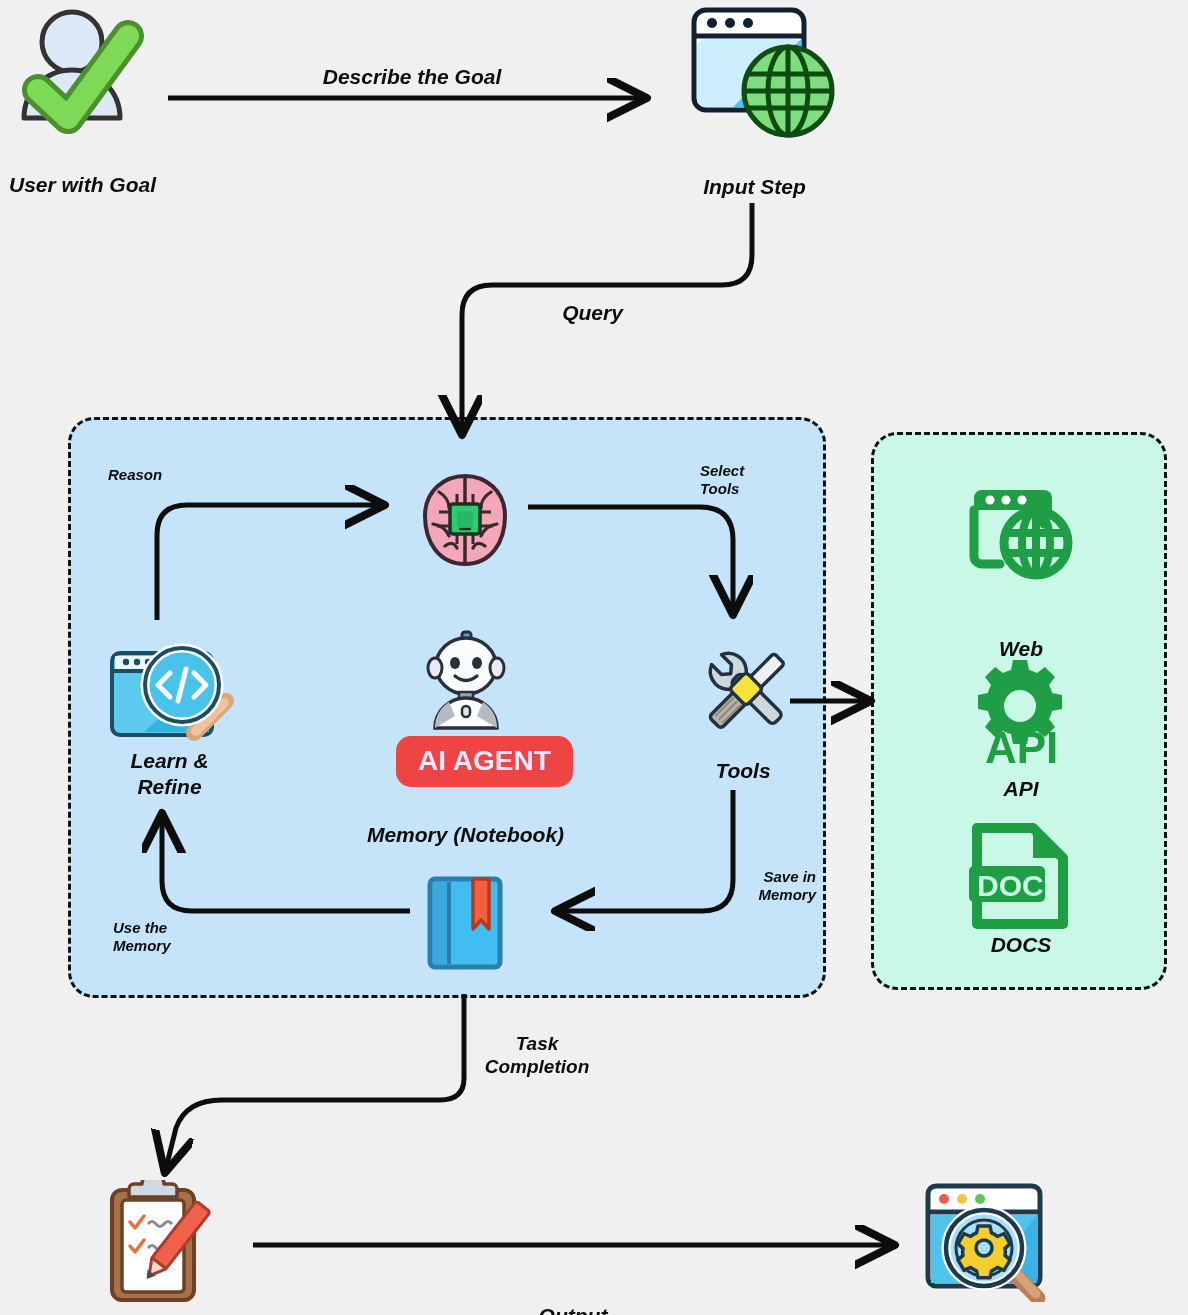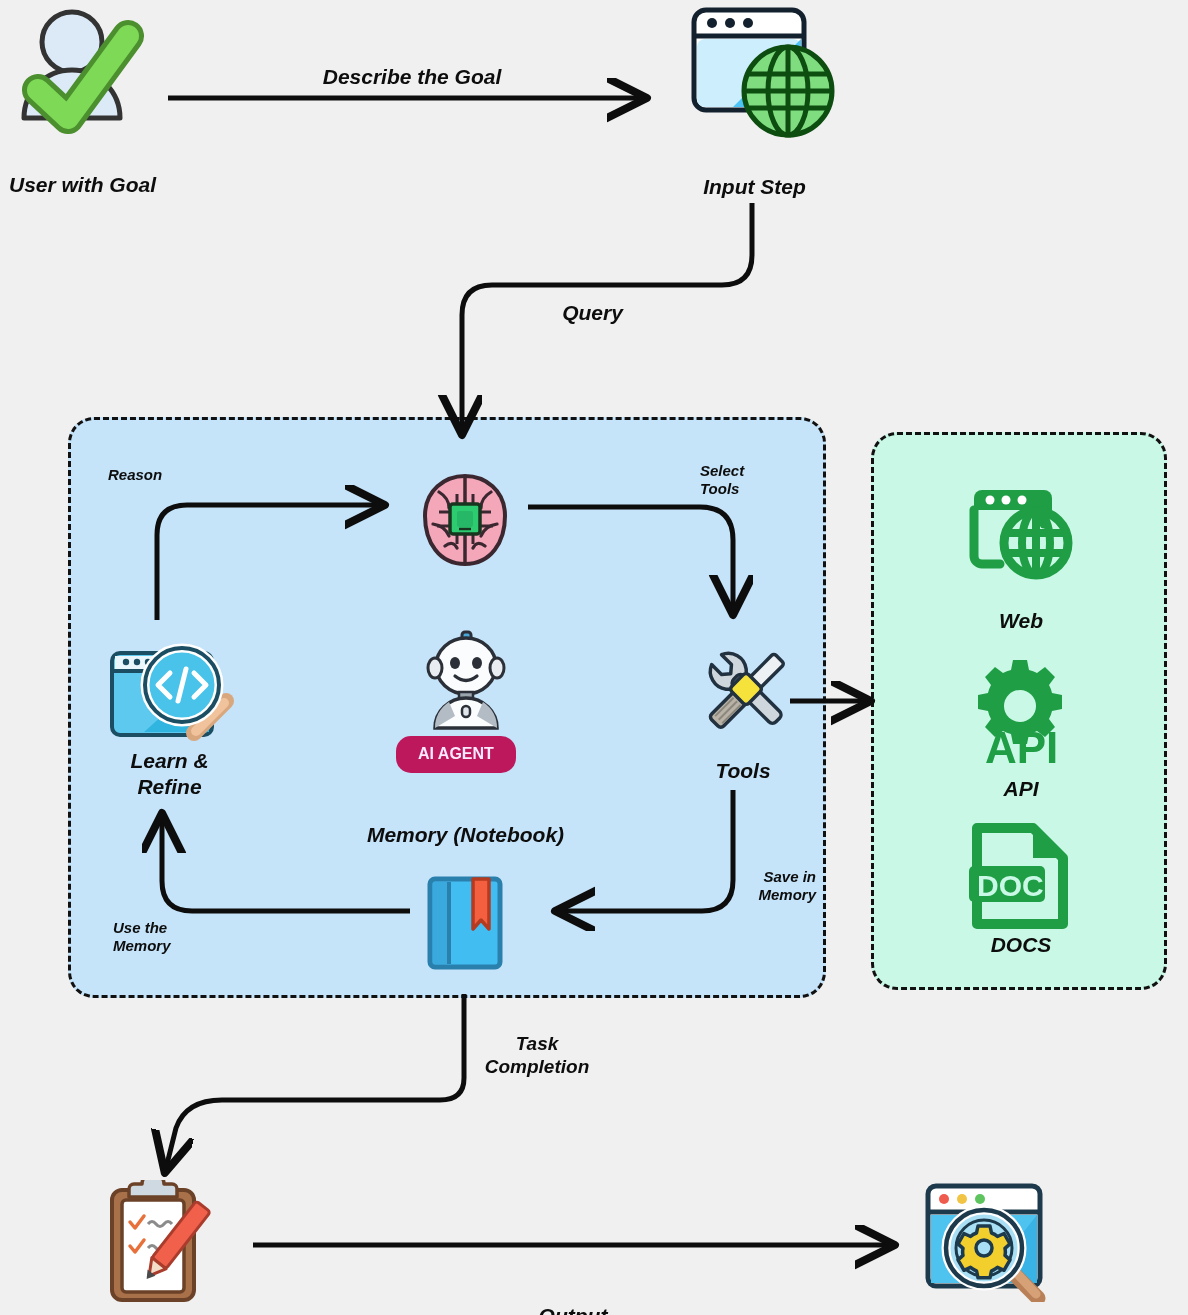--- a/index.html
+++ b/index.html
@@ -45,24 +45,24 @@
     color: #eafff1;
     font-size: 20px;
     font-weight: bold;
     letter-spacing: .2px;
     padding: 6px 20px 8px 20px;
     text-align: center;
     z-index: 5;
   }
   .badge-agent {
     position: absolute;
-    background: #be185d;
+    background: #ef4444;
     border-radius: 15px;
     color: #fde9ff;
-    font-size: 16px;
+    font-size: 28px;
     font-weight: bold;
     padding: 9px 22px 10px 22px;
     text-align: center;
     z-index: 5;
   }
   .panel-agent {
     position: absolute;
     background: #c5e3f9;
     border: 3px dashed #111111;
     border-radius: 26px;
@@ -236,21 +236,21 @@
     <path d="M8,14 a8,8 0 0 1 8,-8 h62 a8,8 0 0 1 8,8 v12 h-78 z" fill="#1f9e45"></path>
     <path d="M8,26 v46 a8,8 0 0 0 8,8 h18" fill="none" stroke="#1f9e45" stroke-width="9" stroke-linecap="round"></path>
     <path d="M78,26 v14" fill="none" stroke="#1f9e45" stroke-width="9" stroke-linecap="round"></path>
     <circle cx="24" cy="16" r="4.5" fill="#ffffff"></circle>
     <circle cx="40" cy="16" r="4.5" fill="#ffffff"></circle>
     <circle cx="56" cy="16" r="4.5" fill="#ffffff"></circle>
     <circle cx="70" cy="59" r="32" fill="none" stroke="#1f9e45" stroke-width="9"></circle>
     <ellipse cx="70" cy="59" rx="14" ry="32" fill="none" stroke="#1f9e45" stroke-width="8"></ellipse>
     <path d="M40,49 h60 M40,69 h60 M70,27 v64" stroke="#1f9e45" stroke-width="8"></path>
   </svg>
-  <div class="lbl lbl-lg" style="left:956px; top:608px; width:130px;">Web</div>
+  <div class="lbl lbl-lg" style="left:956px; top:636px; width:130px;">Web</div>
 
   <svg class="icon" style="left:965px; top:658px;" width="112" height="110" viewBox="0 0 112 110">
     <g fill="#1f9e45">
       <path d="M48,2 h14 l2,10 a28,28 0 0 1 8,3 l8,-6 l10,10 l-6,8 a28,28 0 0 1 3,8 l10,2 v14
                l-10,2 a28,28 0 0 1 -3,8 l6,8 l-10,10 l-8,-6 a28,28 0 0 1 -8,3 l-2,10 h-14
                l-2,-10 a28,28 0 0 1 -8,-3 l-8,6 l-10,-10 l6,-8 a28,28 0 0 1 -3,-8 l-10,-2 v-14
                l10,-2 a28,28 0 0 1 3,-8 l-6,-8 l10,-10 l8,6 a28,28 0 0 1 8,-3 z"></path>
     </g>
     <circle cx="55" cy="48" r="16" fill="#c9f9e6"></circle>
     <g fill="#1f9e45" font-family="Liberation Sans, sans-serif" font-weight="bold" font-size="44">

